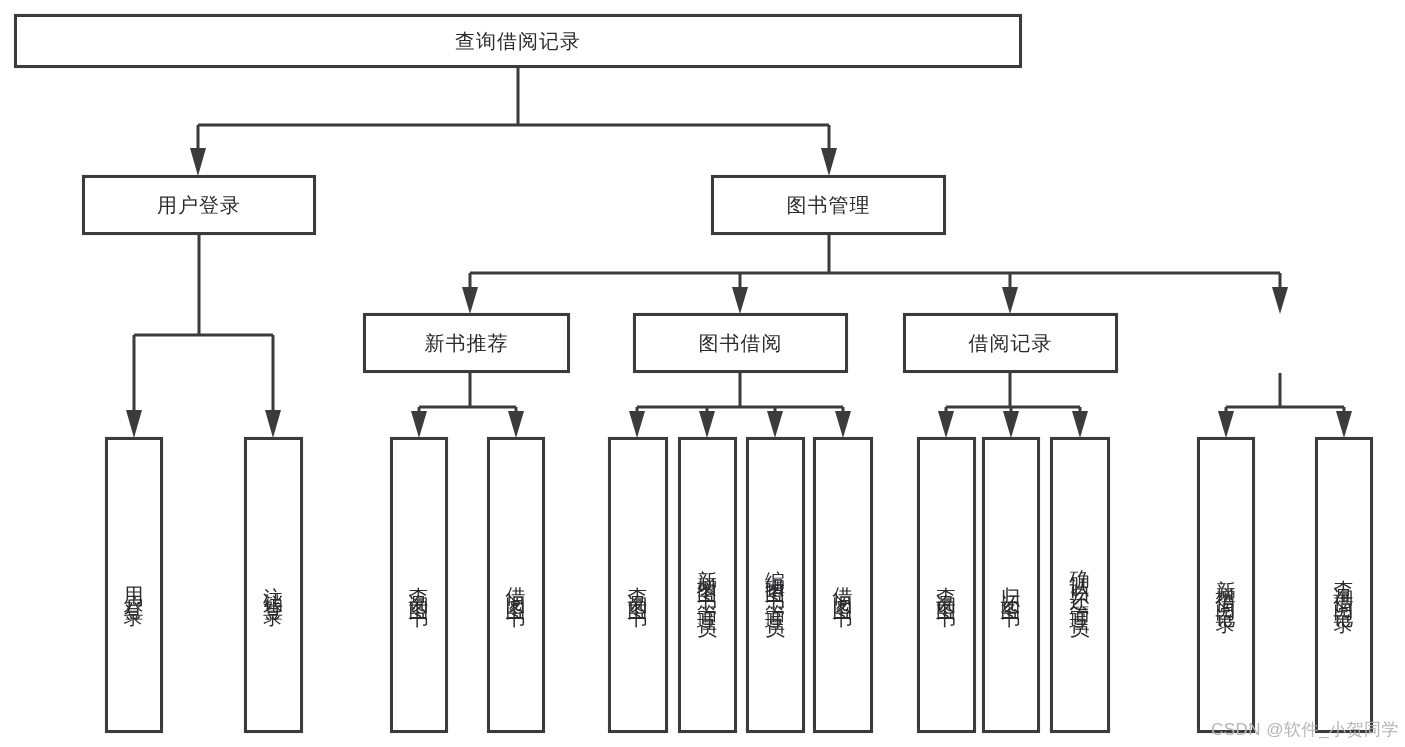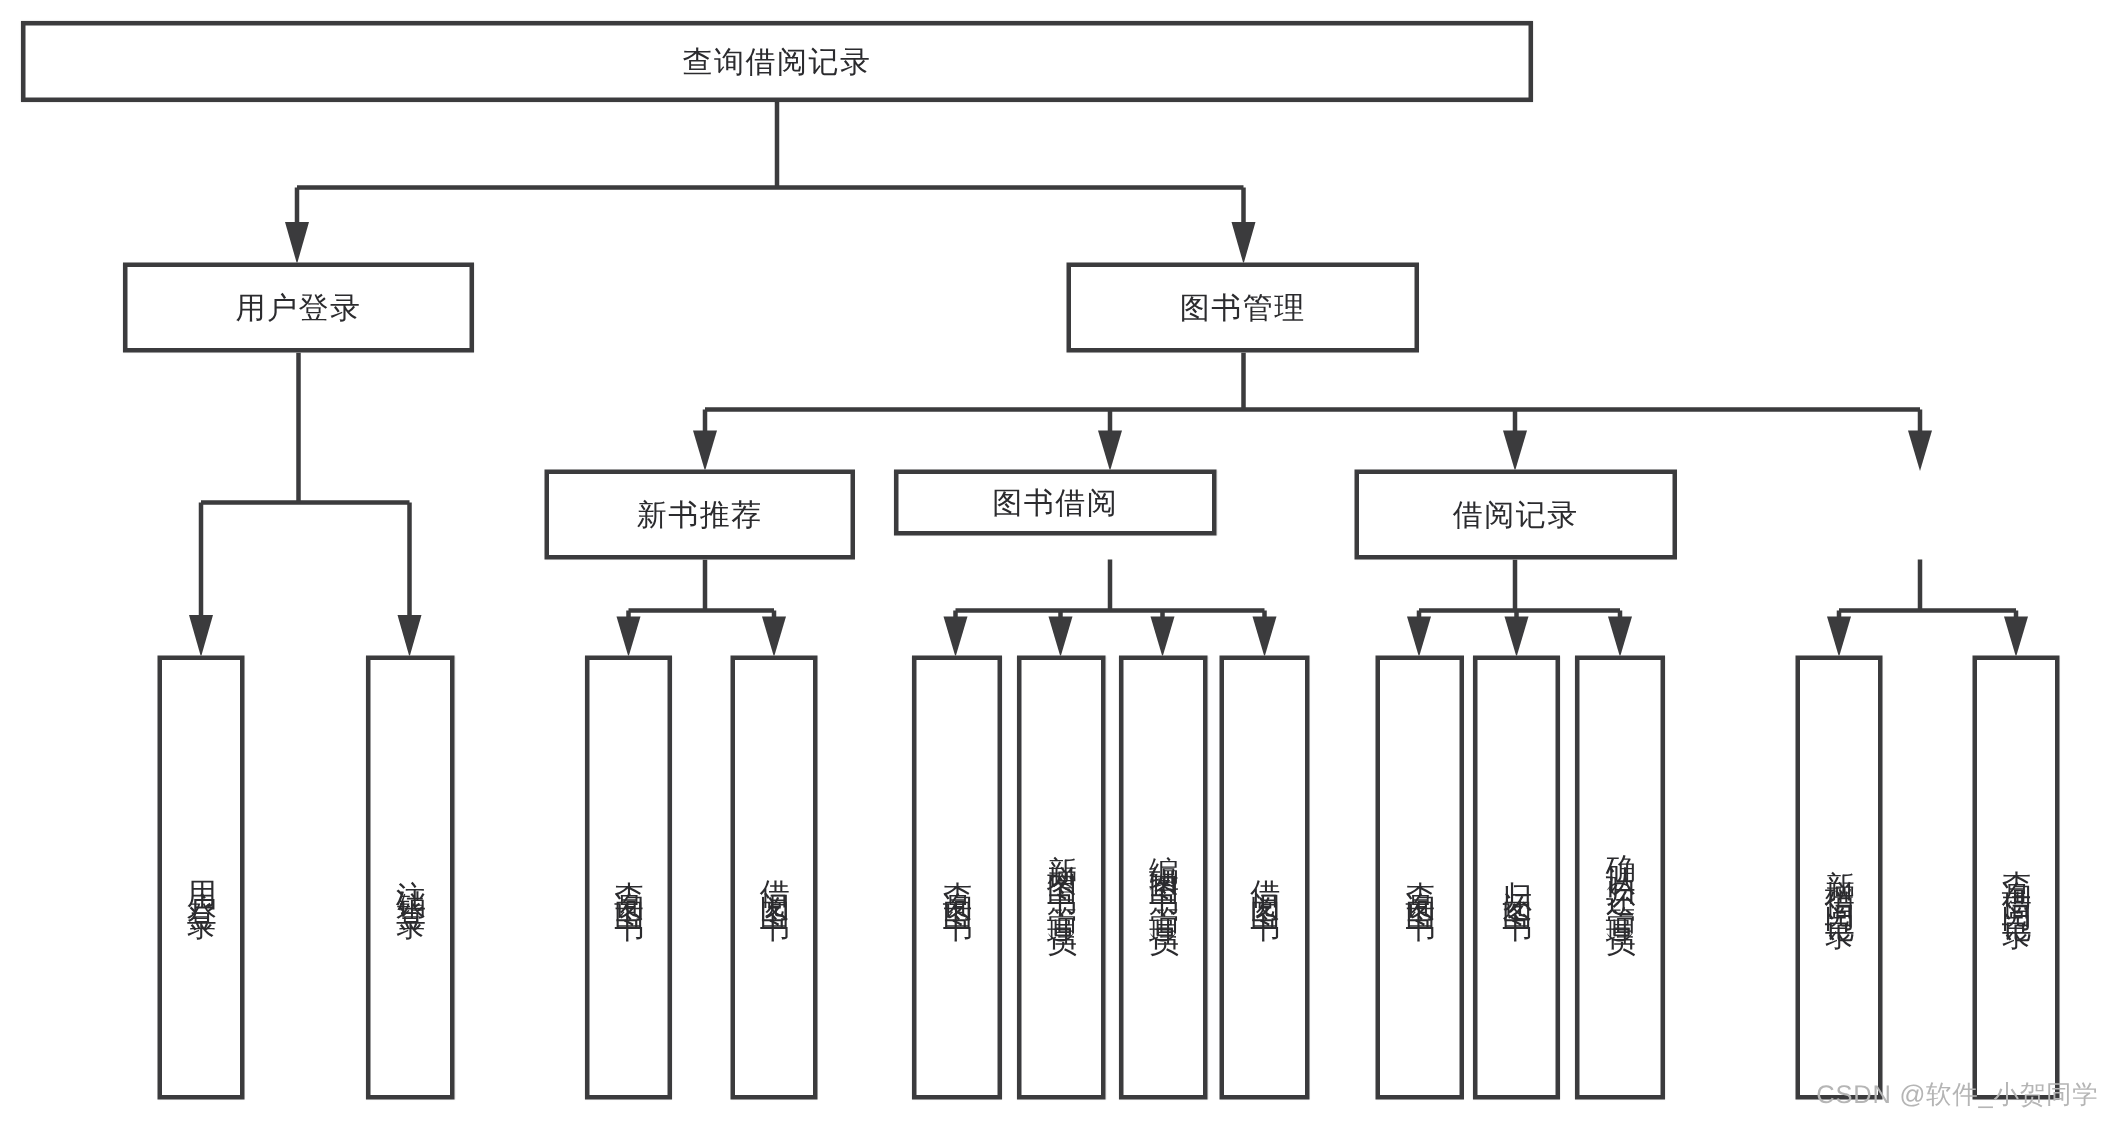--- a/index.html
+++ b/index.html
@@ -120,21 +120,21 @@
   <div class="node leaf" style="left:105px; top:437px; width:58px; height:296px;">
     <span>用户登录</span>
   </div>
   <div class="node leaf" style="left:244px; top:437px; width:59px; height:296px;">
     <span>注销登录</span>
   </div>
 
   <div class="node" style="left:363px; top:313px; width:207px; height:60px;">
     <span>新书推荐</span>
   </div>
-  <div class="node" style="left:596px; top:313px; width:215px; height:44px;text-align:right;">
+  <div class="node" style="left:633px; top:313px; width:215px; height:60px;text-align:right;">
     <span>图书借阅</span>
   </div>
   <div class="node" style="left:903px; top:313px; width:215px; height:60px;">
     <span>借阅记录</span>
   </div>
 
   <div class="node leaf" style="left:390px; top:437px; width:58px; height:296px;">
     <span>查询图书</span>
   </div>
   <div class="node leaf" style="left:487px; top:437px; width:58px; height:296px;">

